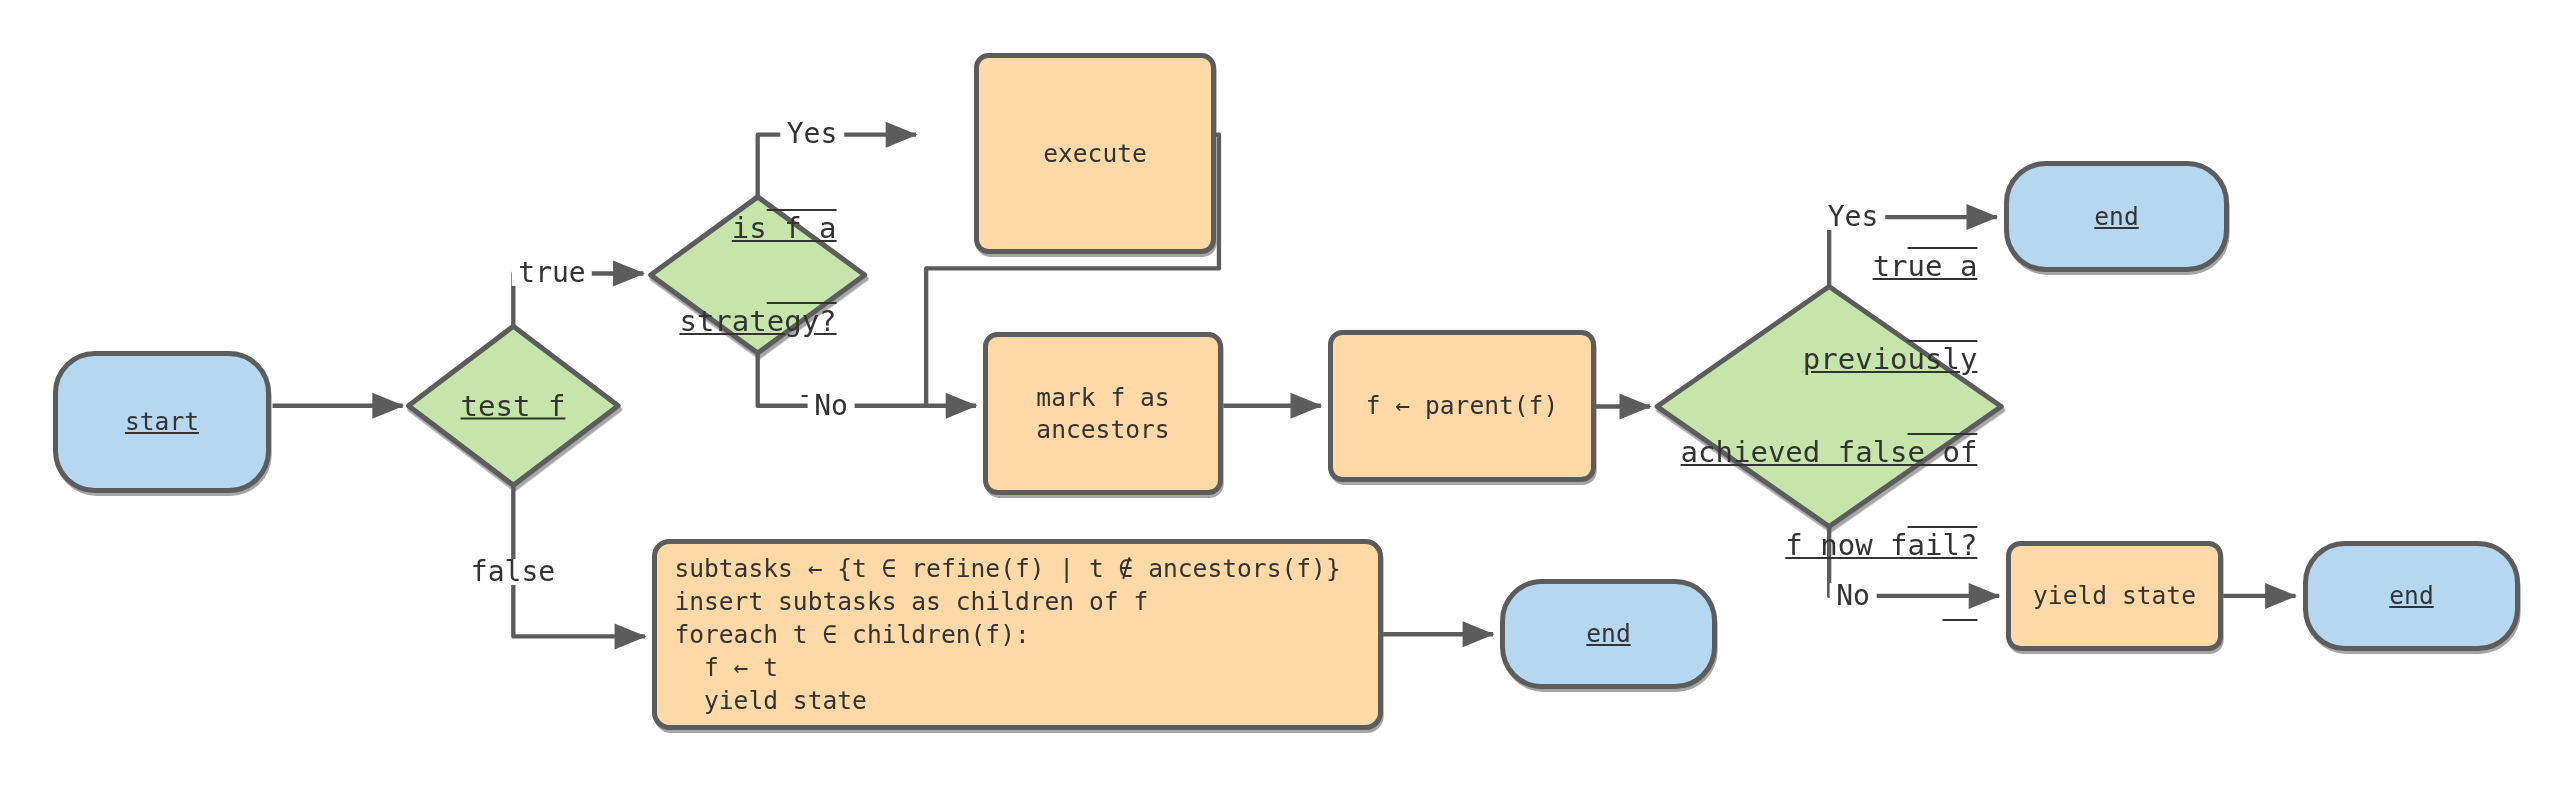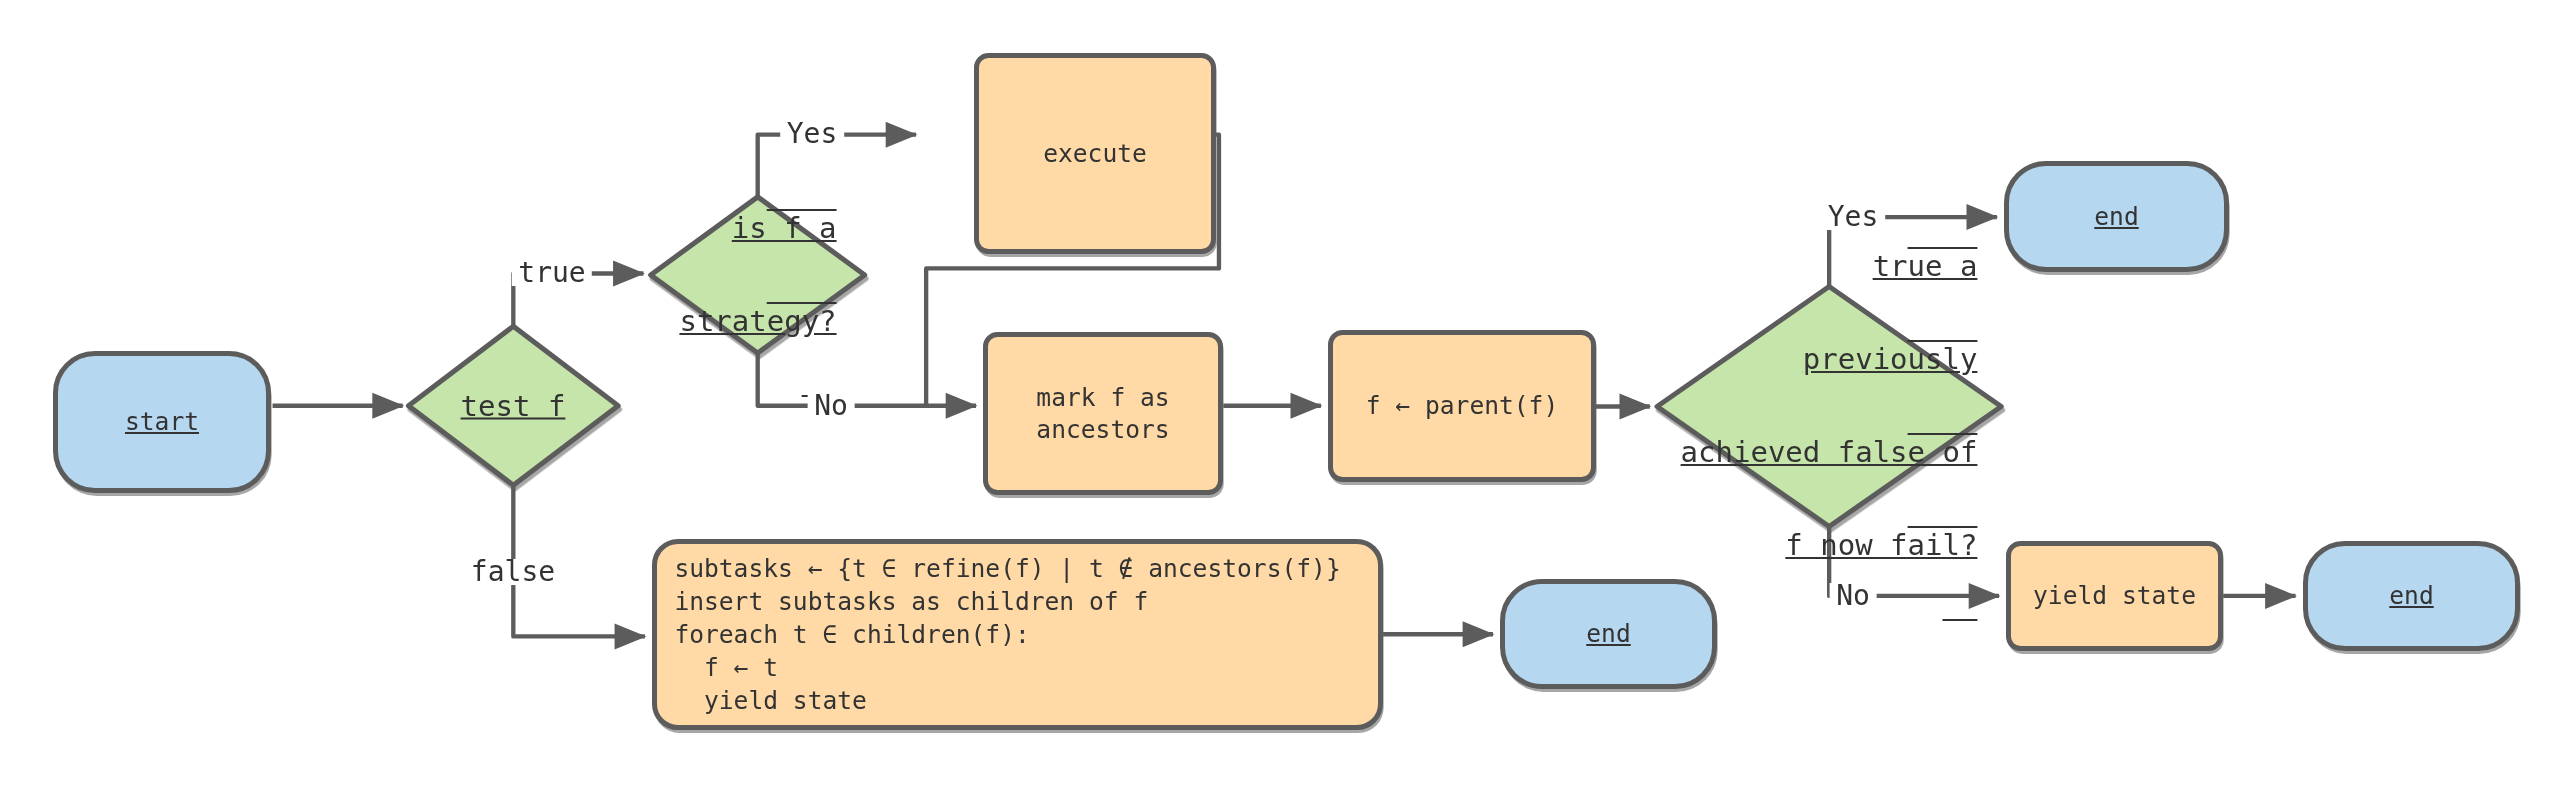--- a/index.html
+++ b/index.html
@@ -88,21 +88,21 @@
     <div>
       <div>mark f as</div>
       <div>ancestors</div>
     </div>
   </div>
 
   <div class="node process" style="left:1328px;top:330px;width:268px;height:152px;">
       <span>f ← parent(f)</span>
     </div>
 
-  <div class="node code" style="left:652px;top:539px;width:731px;height:191px;border-radius:26px;">
+  <div class="node code" style="left:652px;top:539px;width:731px;height:191px;">
     <div class="code-line">subtasks ← {t ∈ refine(f) | t ∉ ancestors(f)}</div>
     <div class="code-line">insert subtasks as children of f</div>
     <div class="code-line">foreach t ∈ children(f):</div>
     <div class="code-line">  f ← t</div>
     <div class="code-line">  yield state</div>
   </div>
 
   <div class="node terminator" style="left:2004px;top:161px;width:225px;height:111px;">
       <span>end</span>
     </div>

